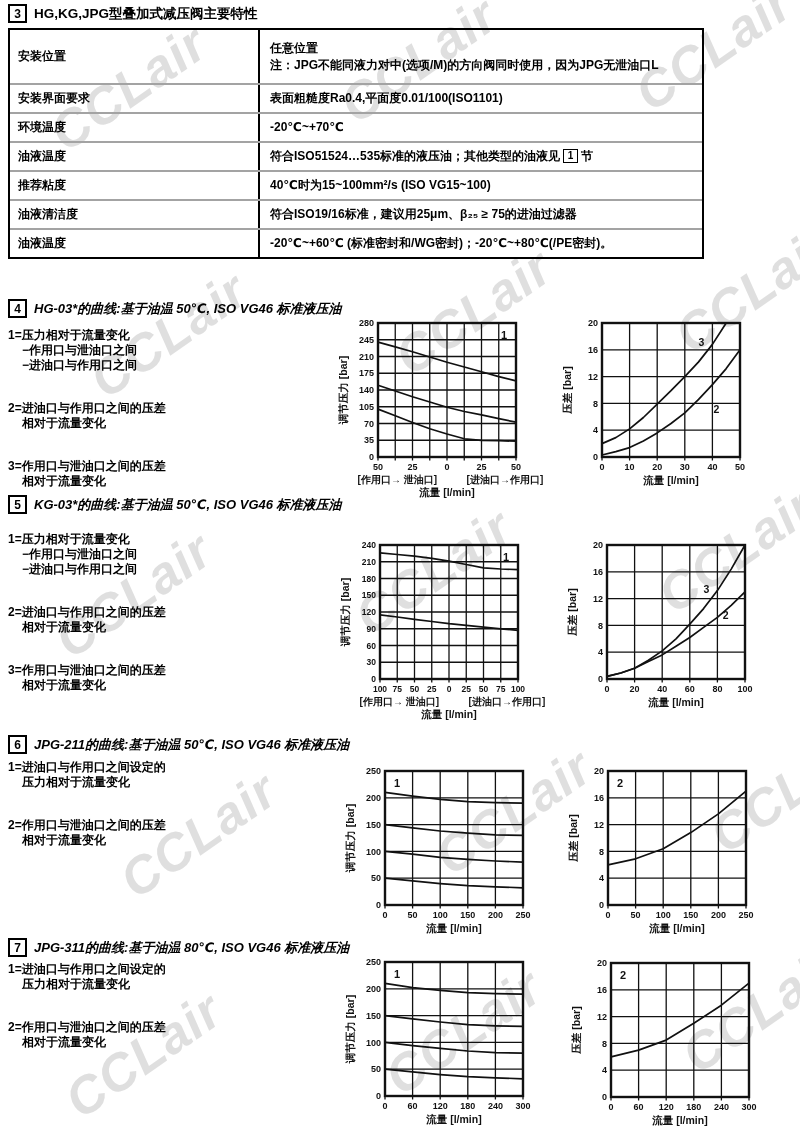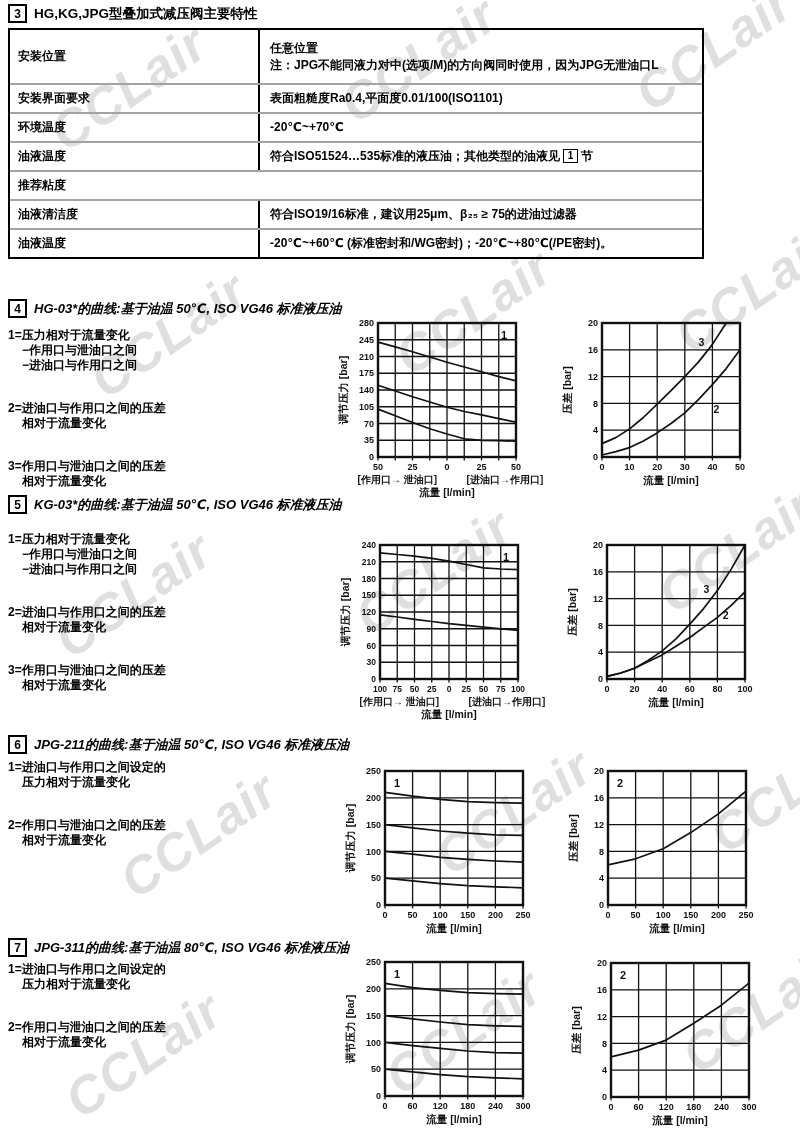--- a/index.html
+++ b/index.html
@@ -103,20 +103,23 @@
         </div>
       </div>
       <div class="trow">
         <div class="tlabel">油液温度</div>
         <div class="tval">
           <span><span>符合ISO51524…535标准的液压油；其他类型的油液见</span><span class="inline-box">1</span><span>节</span></span>
         </div>
       </div>
       <div class="trow">
         <div class="tlabel">推荐粘度</div>
+        <div class="tval">
+          <span>40℃时为15~100mm²/s (ISO VG15~100)</span>
+        </div>
       </div>
       <div class="trow">
         <div class="tlabel">油液清洁度</div>
         <div class="tval">
           <span>符合ISO19/16标准，建议用25μm、β₂₅ ≥ 75的进油过滤器</span>
         </div>
       </div>
       <div class="trow">
         <div class="tlabel">油液温度</div>
         <div class="tval">

